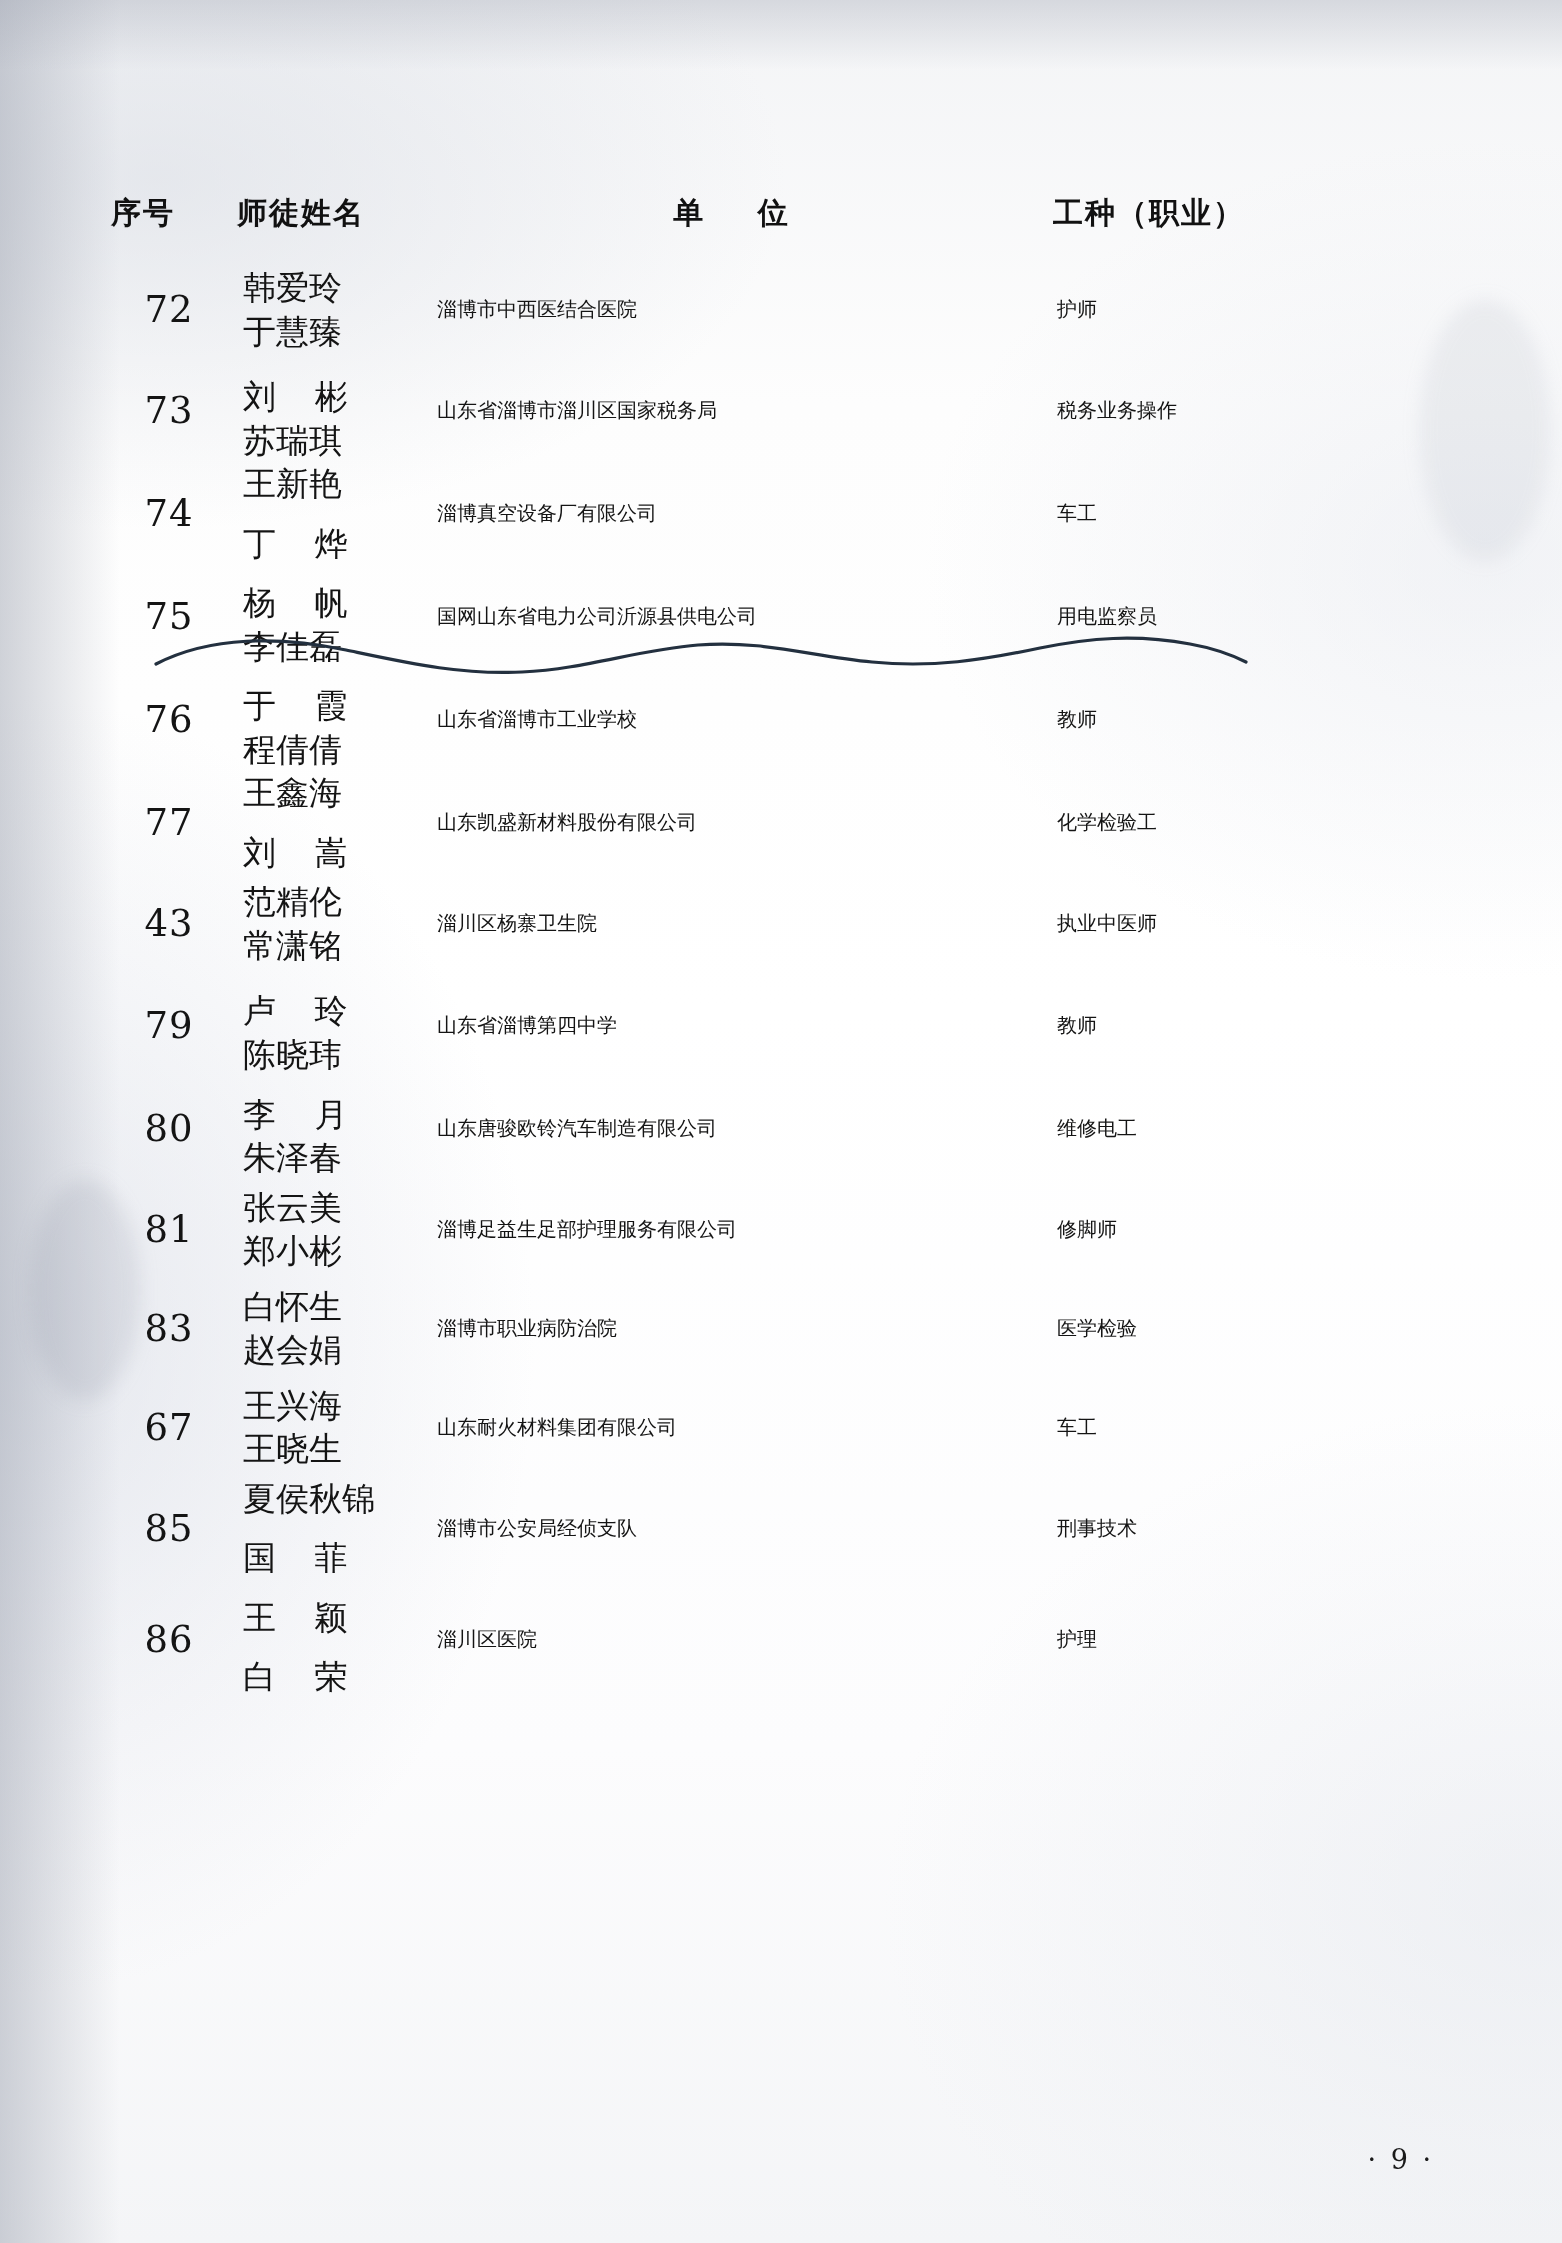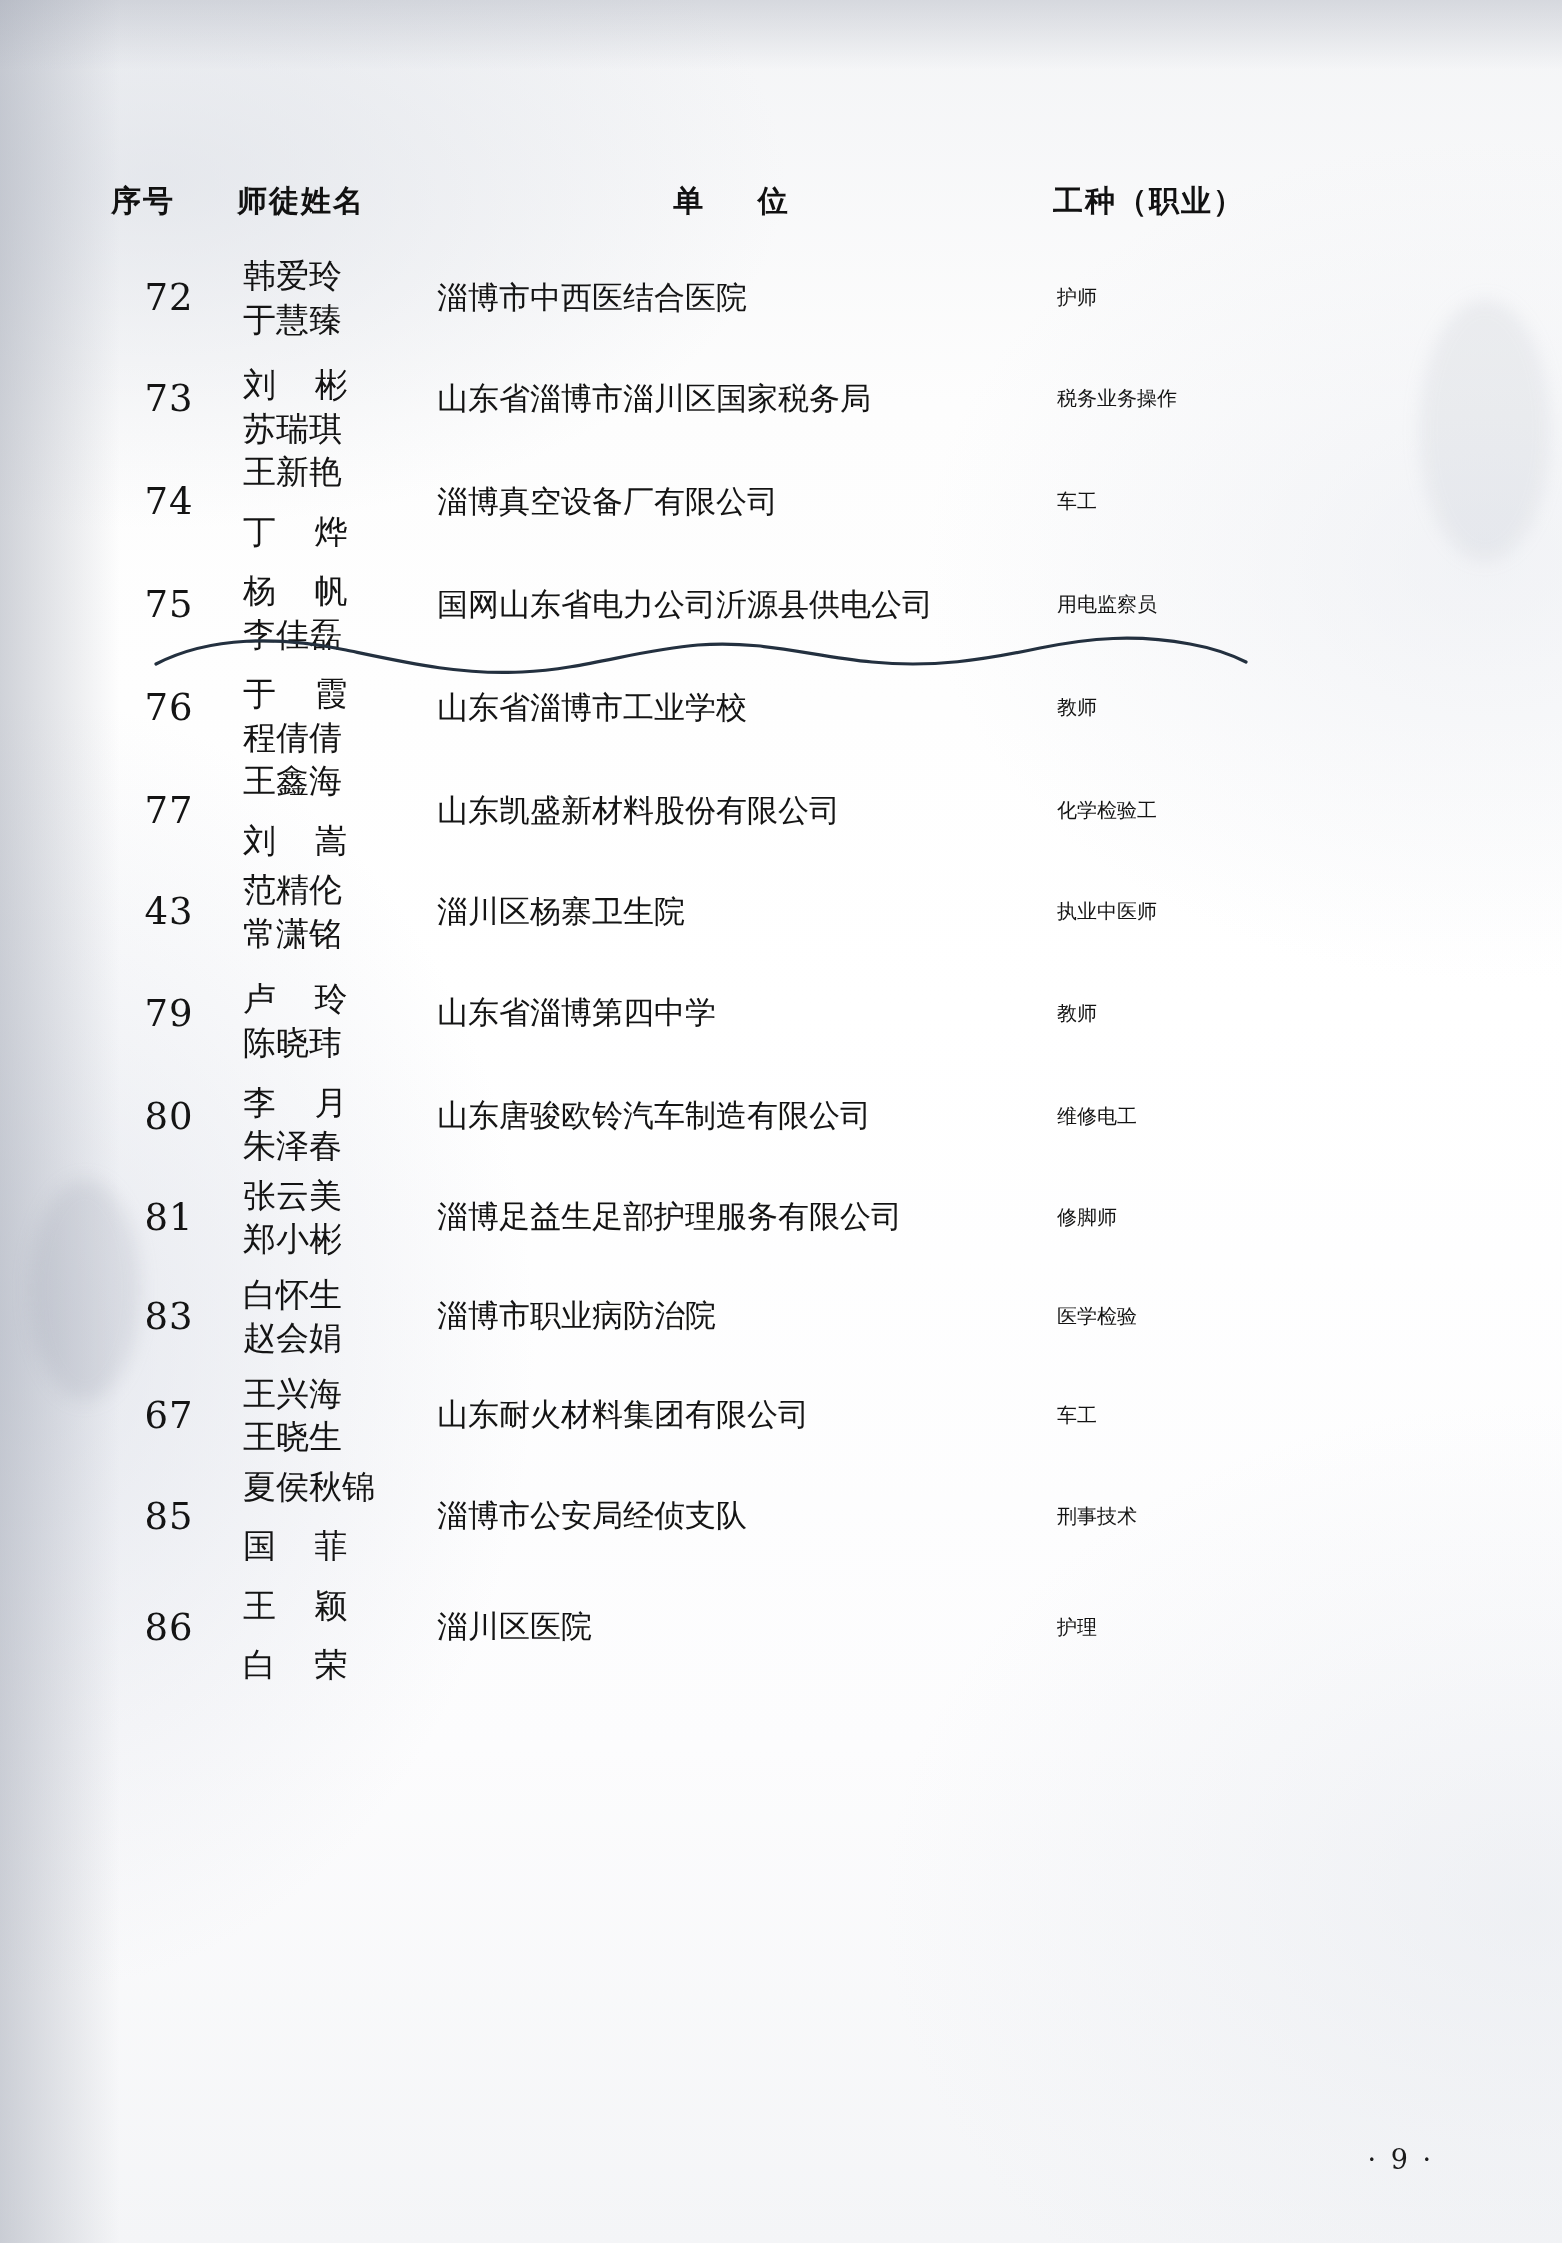--- a/index.html
+++ b/index.html
@@ -40,21 +40,21 @@
     position: absolute;
     left: 0; right: 0; top: 0;
     height: 70px;
     background: linear-gradient(180deg, rgba(160,165,178,0.35), rgba(255,255,255,0));
     pointer-events: none;
   }
 
   .content {
     position: absolute;
     left: 105px;
-    top: 180px;
+    top: 192px;
     width: 1240px;
   }
 
   table.roster {
     border-collapse: collapse;
     width: 1240px;
     table-layout: fixed;
   }
 
   table.roster col.c-no    { width: 128px; }
@@ -99,21 +99,21 @@
     display: block;
     line-height: 1.32;
     font-size: 33px;
     white-space: nowrap;
   }
   
   .name-line.sp2 { letter-spacing: 14px; margin-top: 16px; }
 
   td.unit {
     padding-left: 26px;
-    font-size: 31px;
+    font-size: 20px;
     white-space: nowrap;
   }
 
   td.job {
     padding-left: 6px;
     font-size: 20px;
     white-space: nowrap;
   }
 
   

